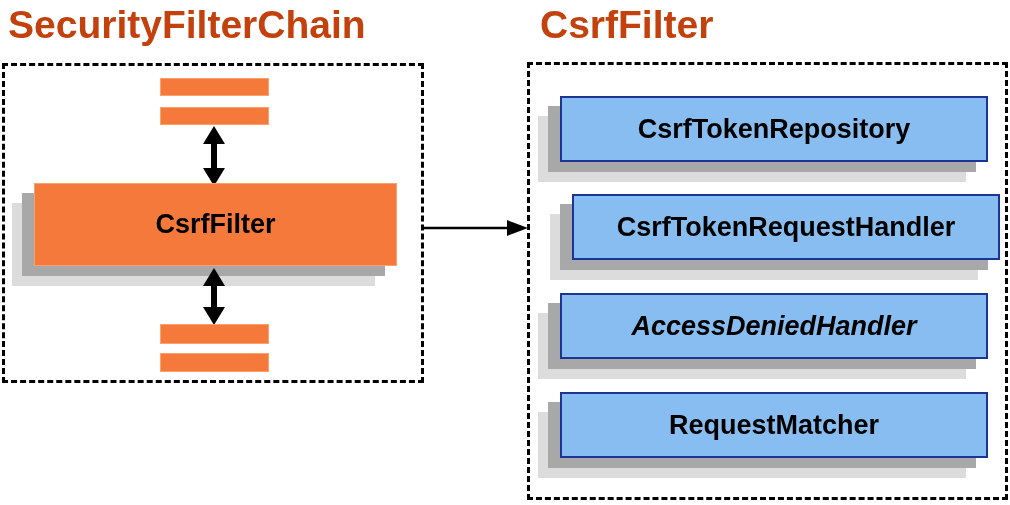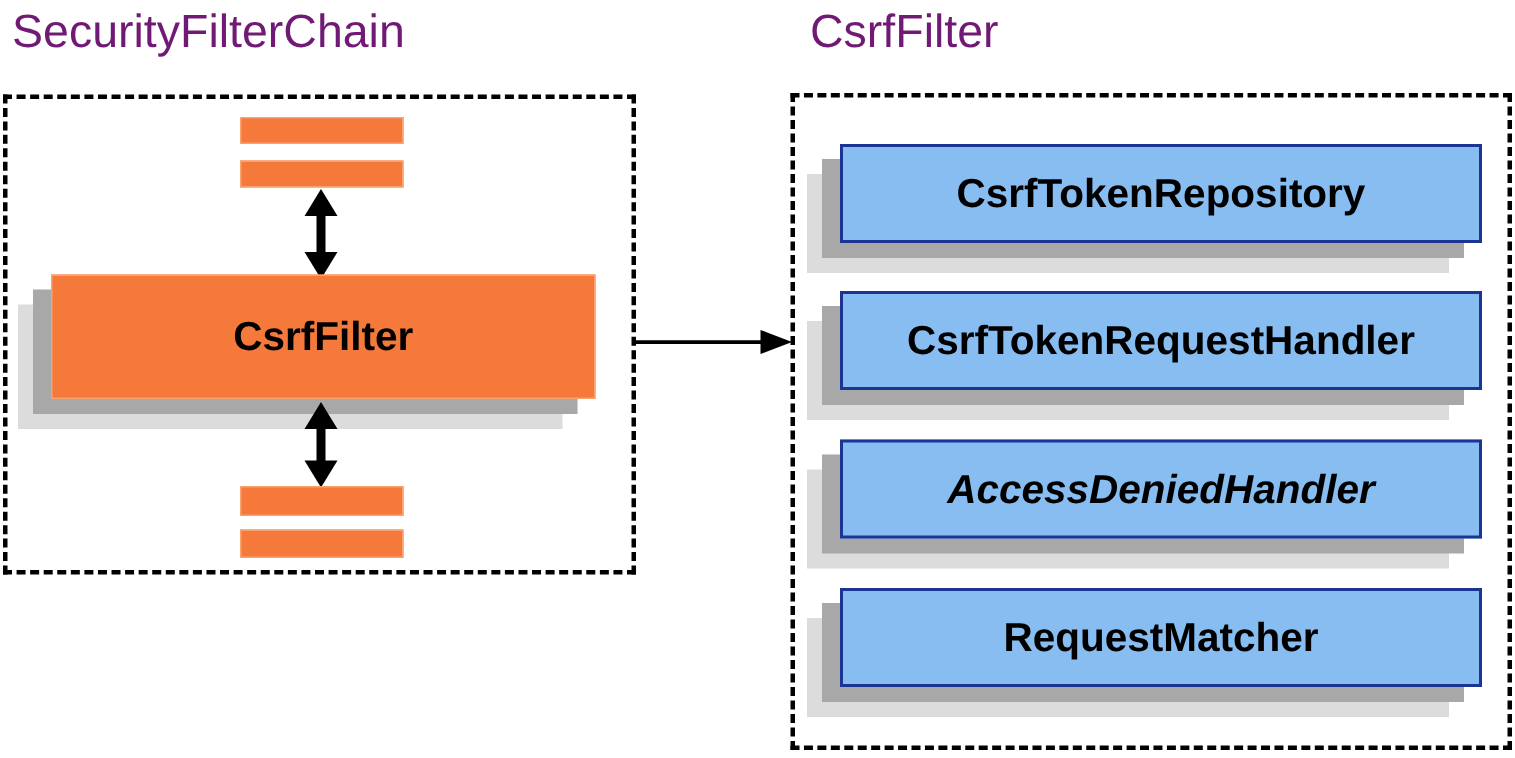--- a/index.html
+++ b/index.html
@@ -6,23 +6,23 @@
   .canvas {
     position: relative;
     width: 1010px;
     height: 505px;
     background: #ffffff;
     font-family: "Liberation Sans", sans-serif;
     overflow: hidden;
   }
   .panel-title {
     position: absolute;
-    font-size: 31px;
-    font-weight: normal;
-    color: #701a75;
+    font-size: 39px;
+    font-weight: bold;
+    color: #c2410c;
     white-space: nowrap;
   }
   .dashed-frame {
     position: absolute;
     border: 3px dashed #000000;
     box-sizing: border-box;
   }
   .orange-bar {
     position: absolute;
     left: 160px;
@@ -104,21 +104,21 @@
   </svg>
 
   <div class="panel-title" style="left:540px; top:3px;">CsrfFilter</div>
 
   <div class="dashed-frame" style="left:527px; top:62px; width:481px; height:438px;"></div>
 
   <div class="blue-box" style="top:96px;">
     <span class="box-label">CsrfTokenRepository</span>
   </div>
 
-  <div class="blue-box" style="top:194px;">
+  <div class="blue-box" style="top:194px;margin-left:12px;">
     <span class="box-label">CsrfTokenRequestHandler</span>
   </div>
 
   <div class="blue-box" style="top:293px;font-style:italic;">
     <span class="box-label">AccessDeniedHandler</span>
   </div>
 
   <div class="blue-box" style="top:392px;">
     <span class="box-label">RequestMatcher</span>
   </div>

